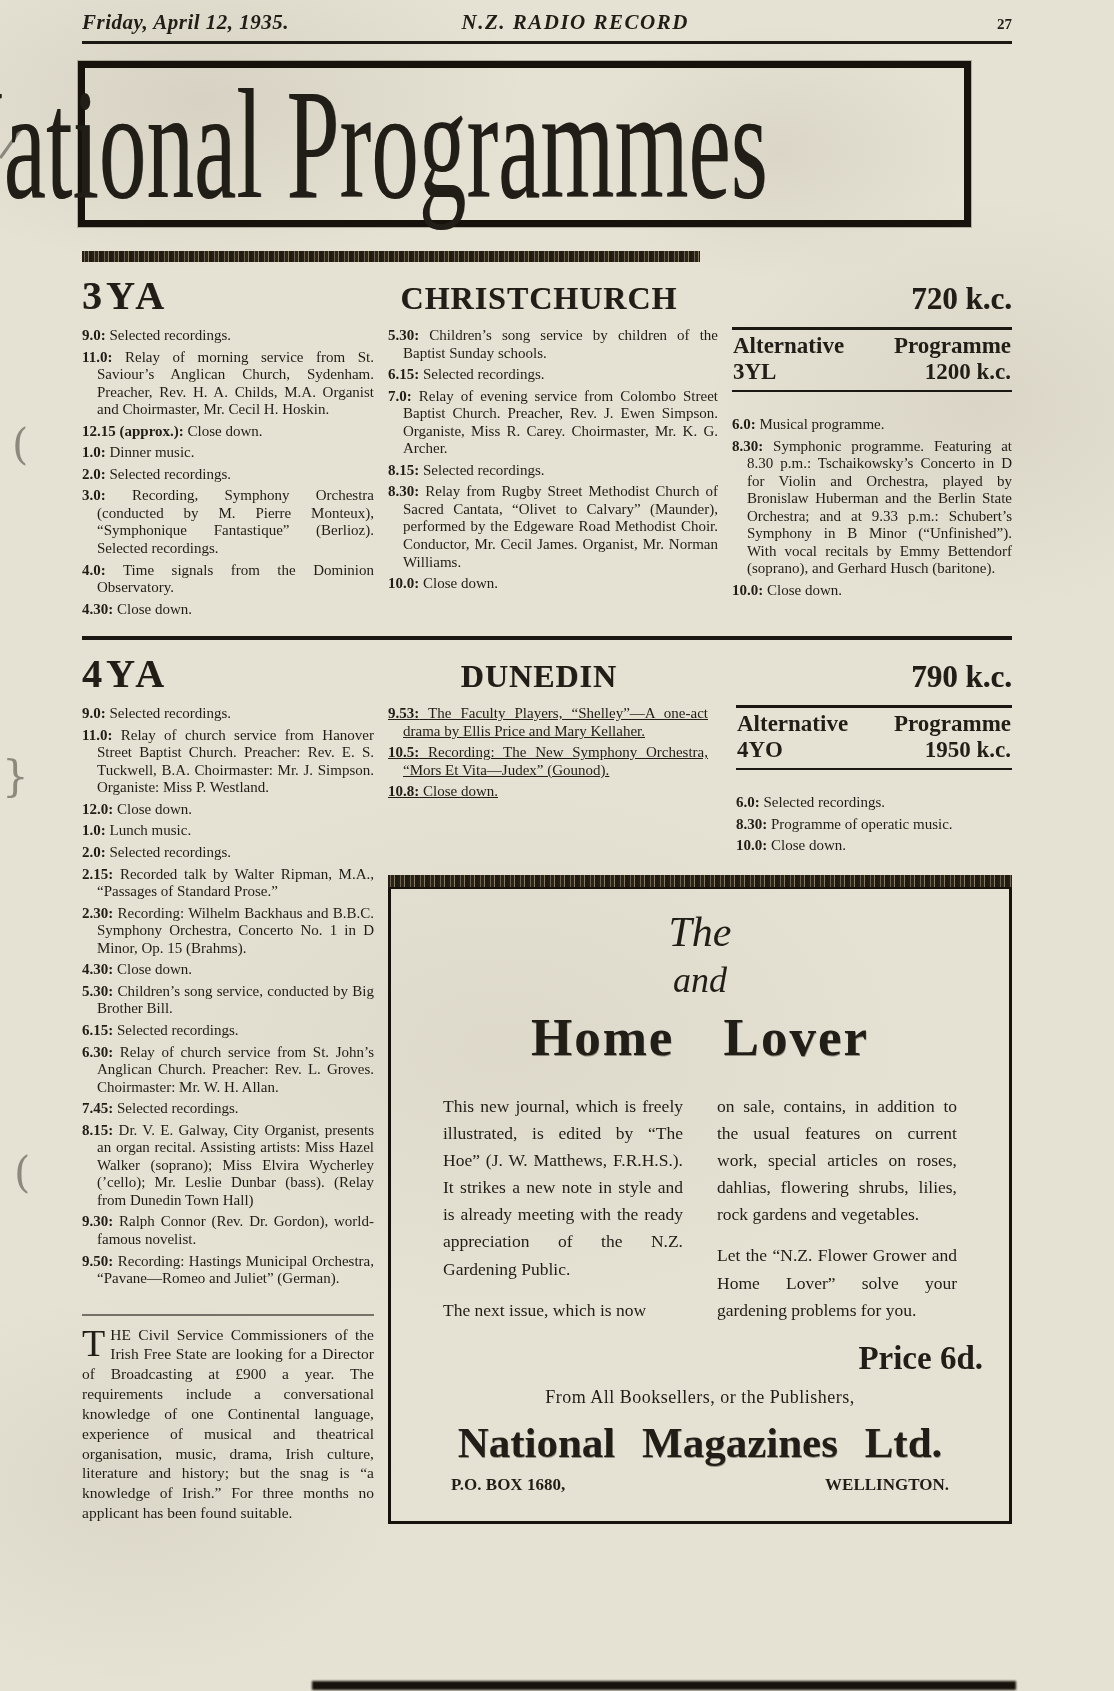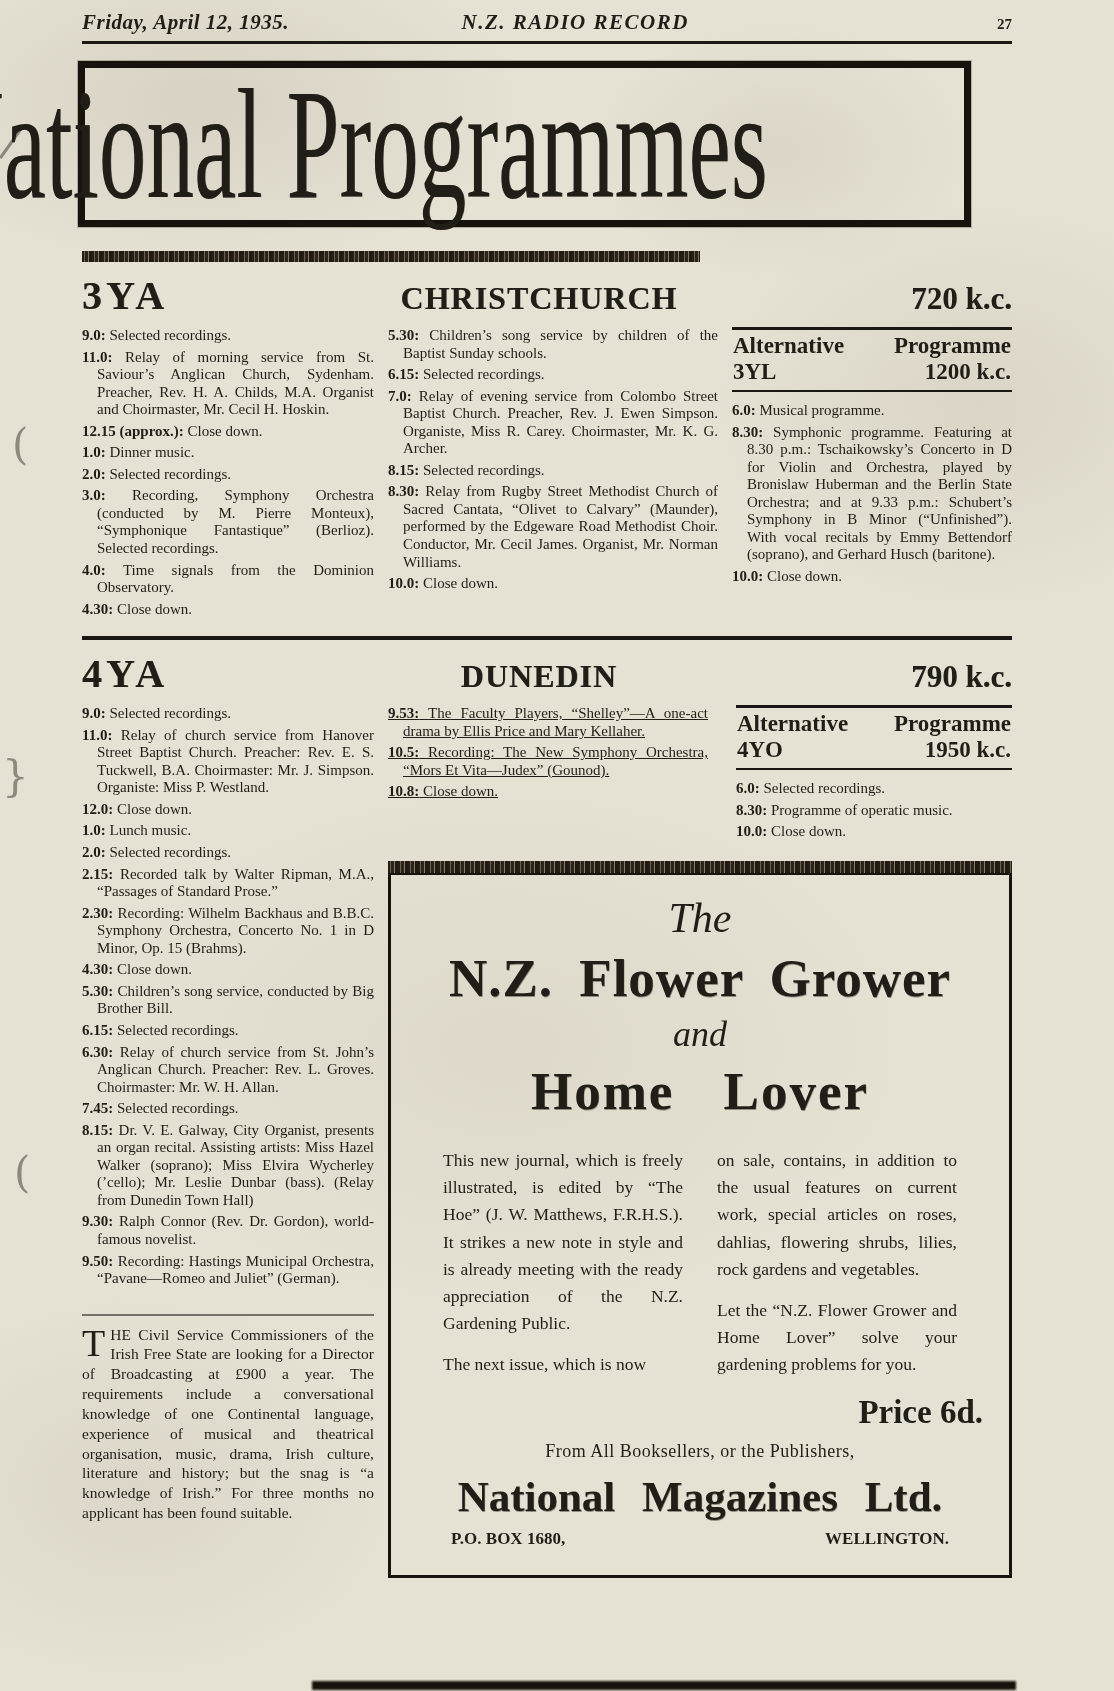--- a/index.html
+++ b/index.html
@@ -42,21 +42,21 @@
   
   .cols{ display:flex; margin-top:8px; }
   .col-a{ width:292px; margin-right:14px; }
   .col-b{ width:330px; margin-right:14px; }
   .col-c{ flex:1; }
 
   .listing{ margin:0 0 4px; padding-left:15px; text-indent:-15px; font-size:15px; line-height:1.17; text-align:justify; }
   .listing .t{ font-weight:bold; }
 
   
-  .alt-head{ border-top:3px solid #1b1712; border-bottom:2px solid #1b1712; padding:3px 1px 5px; margin-bottom:10px; }
+  .alt-head{ border-top:3px solid #1b1712; border-bottom:2px solid #1b1712; padding:3px 1px 5px; margin-bottom:24px; }
   .alt-line{ display:flex; justify-content:space-between; align-items:baseline; font-weight:bold; }
   .alt-line span{ font-size:23px; }
 
   .sec-divider{ border-top:4px solid #1b1712; margin-top:14px; }
 
   
   .s2-cols{ display:flex; margin-top:8px; }
   .s2-left{ width:292px; margin-right:14px; }
   .s2-right{ flex:1; }
   .s2-top{ display:flex; }
@@ -253,21 +253,20 @@
 
                   <p class="listing"><span class="t">10.0:</span> <span class="d">Close down.</span></p>
                 </div>
             </div>
           </div>
 
           <div class="ad-wrap">
             <div class="stipple ad-topbar"></div>
             <div class="ad">
               <div class="ad-the">The</div>
-              <div class="ad-title">N.Z. Flower Grower</div>
               <div class="ad-and">and</div>
               <div class="ad-title2">Home Lover</div>
               <div class="ad-body">
                 <div class="ad-col">
 
                     <p>This new journal, which is freely illustrated, is edited by “The Hoe” (J. W. Matthews, F.R.H.S.).  It strikes a new note in style and is already meeting with the ready appreciation of the N.Z. Gardening Public.</p>
 
                     <p>The next issue, which is now</p>
                   </div>
                 <div class="ad-col">

